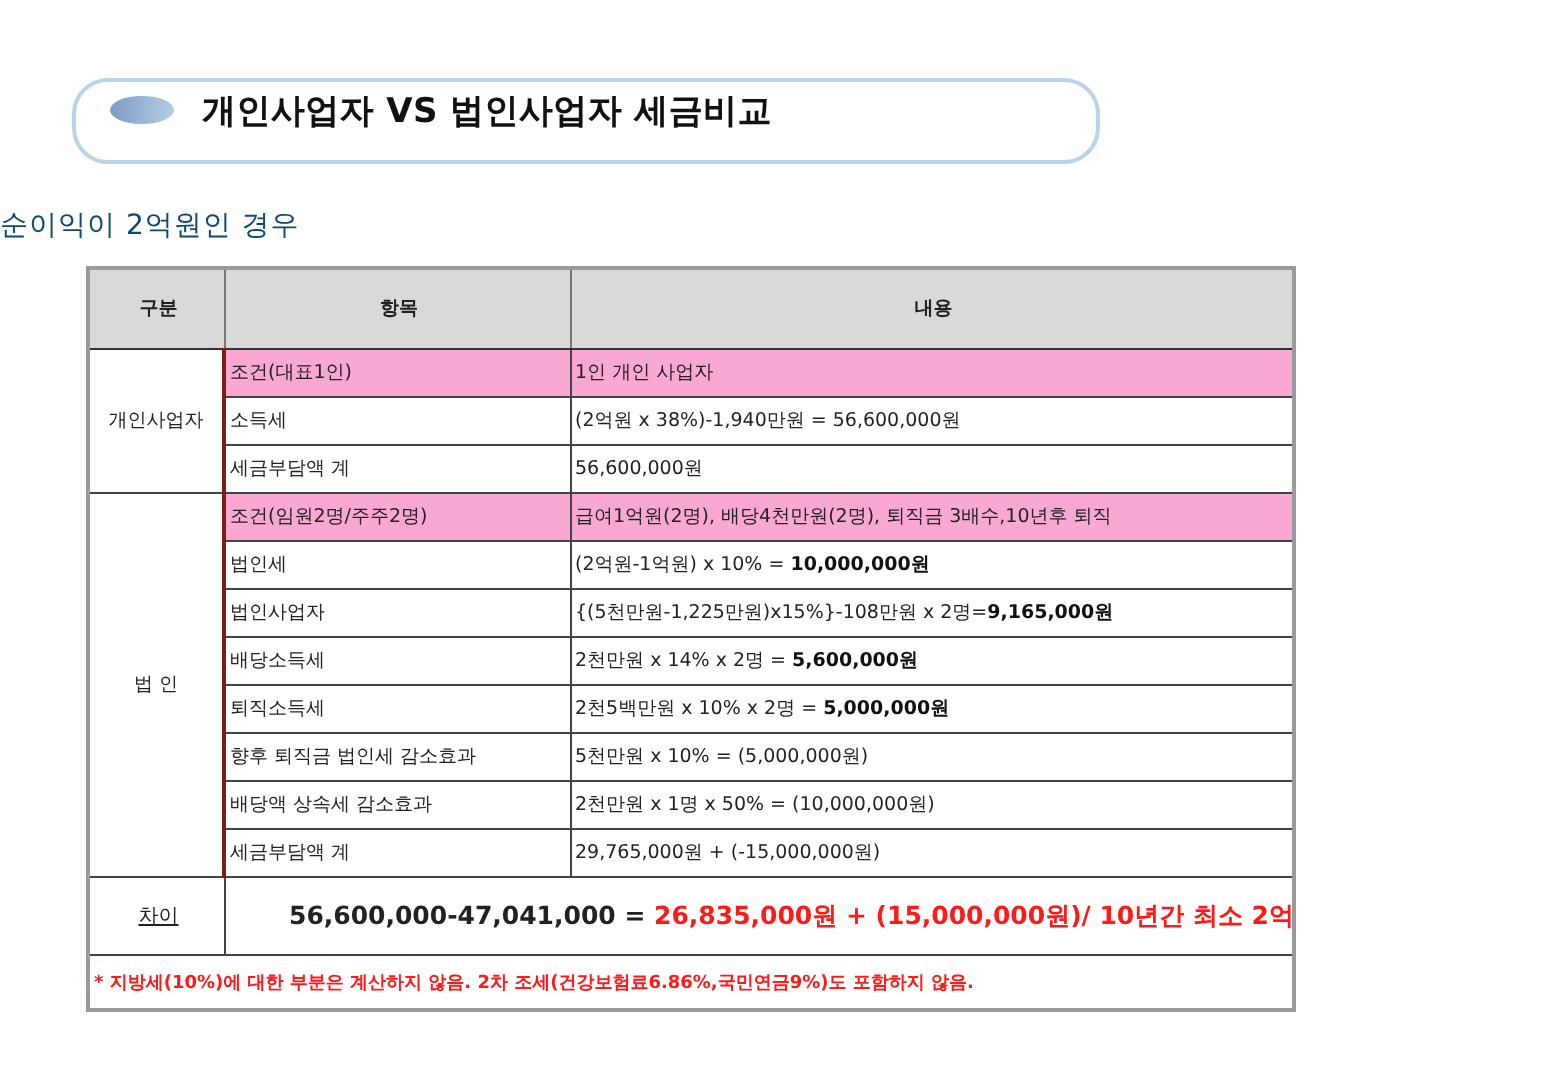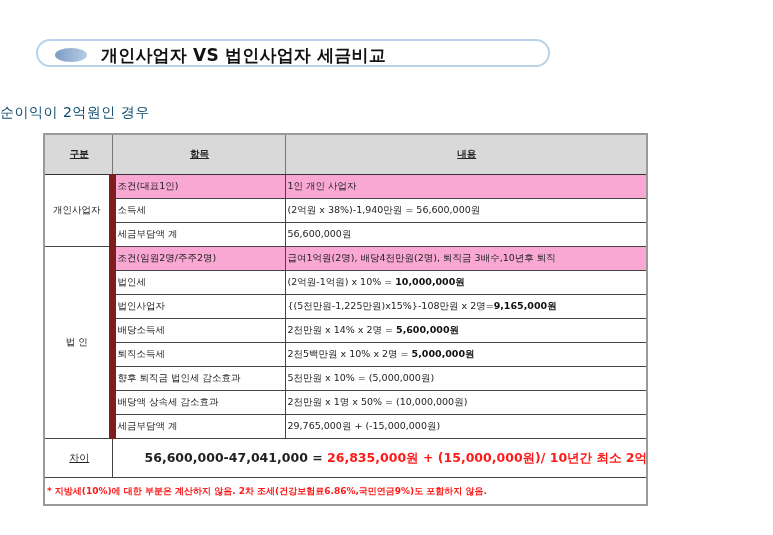--- a/index.html
+++ b/index.html
@@ -1,20 +1,20 @@
 <!DOCTYPE html>
 <html><head>
 <meta charset="utf-8">
 <style>
   html, body { margin: 0; padding: 0; background: #ffffff; }
   body { width: 773px; height: 535px; position: relative; overflow: hidden;
          font-family: "DejaVu Sans", "Liberation Sans", sans-serif; color: #222; }
 
   .title-pill {
-    position: absolute; left: 36px; top: 39px; width: 514px; height: 28px;
+    position: absolute; left: 36px; top: 39px; width: 514px; height: 43px;
     border: 2px solid #b9d3ea; border-radius: 18px; box-sizing: border-box;
     background: #fff;
     text-align: right;
   }
   .title-dot {
     position: absolute; left: 17px; top: 7px; width: 32px; height: 14px; border-radius: 50%;
     background: linear-gradient(90deg, #7d9cc4, #b6cde3);
   }
   .title-text {
     position: absolute; left: 63px; top: 3px; font-size: 17px; font-weight: bold; color: #111;
@@ -30,22 +30,22 @@
     position: absolute; left: 43px; top: 133px; width: 603px;
     border-collapse: collapse; table-layout: fixed; font-size: 9.5px;
     border: 2px solid #9a9a9a;
   }
   table.cmp col.c1 { width: 68px; }
   table.cmp col.c2 { width: 173px; }
   table.cmp col.c3 { width: 362px; }
   table.cmp td, table.cmp th { border: 1px solid #444; padding: 0 0 0 2px; height: 23px;
     white-space: nowrap; overflow: hidden; }
   table.cmp th { background: #d9d9d9; height: 39px; font-weight: bold; font-size: 9.5px;
-    text-align: center; border-bottom: 1.5px solid #333; border-right-color: #777; text-decoration: underline; }
-  table.cmp td.grp { text-align: center; padding: 0; vertical-align: middle; border-right: 7px solid #7f1d1d; margin-top: 32px; }
+    text-align: center; border-bottom: 1.5px solid #333; border-right-color: #777; }
+  table.cmp td.grp { text-align: center; padding: 0; vertical-align: middle; border-right: 2px solid #7f1d1d; margin-top: 32px; }
   table.cmp tr.cond td.item, table.cmp tr.cond td.content { background: #f9a8d4; }
   table.cmp td.content b { font-weight: bold; color: #111; }
   table.cmp tr.diff td { height: 38px; }
   table.cmp tr.diff td.label { text-align: center; font-size: 10px; text-decoration: underline; }
   table.cmp tr.diff td.formula { font-size: 12.5px; font-weight: bold; padding-left: 32px; }
   .red { color: #ff1a1a; }
   table.cmp tr.note td { height: 26px; text-align: left; color: #ff1a1a; font-size: 9px; font-weight: bold; }
 </style>
 </head>
 <body>

